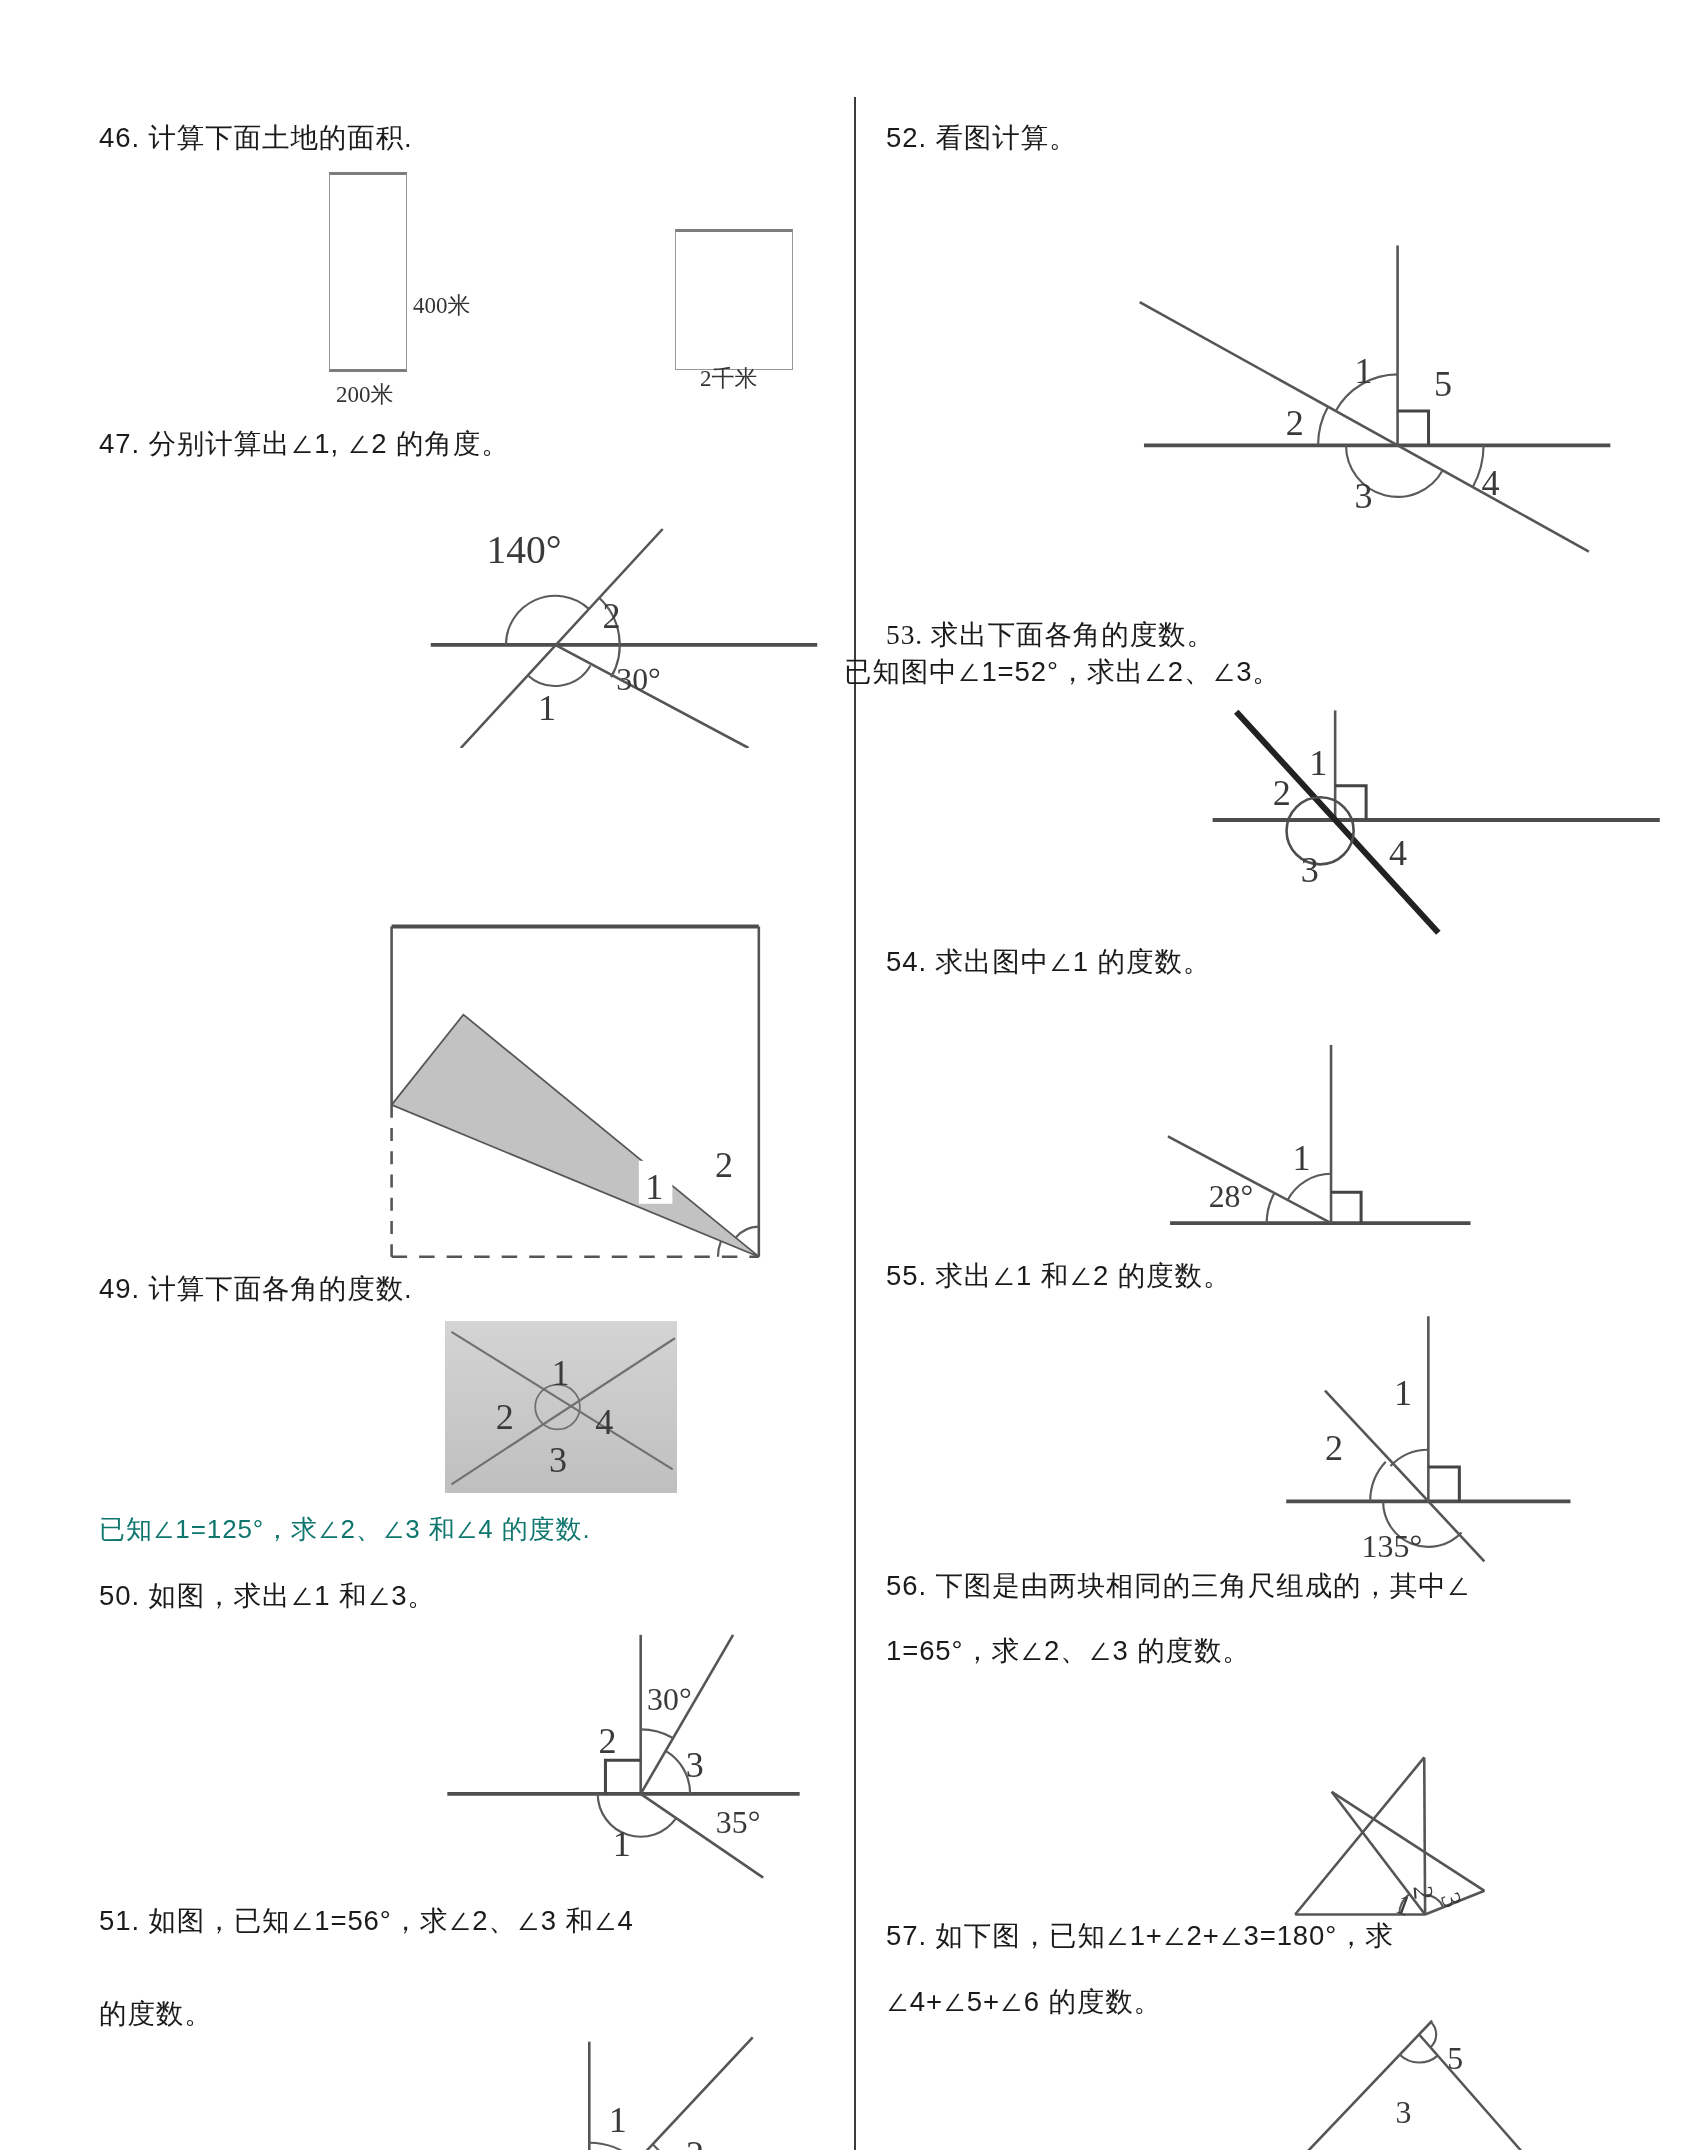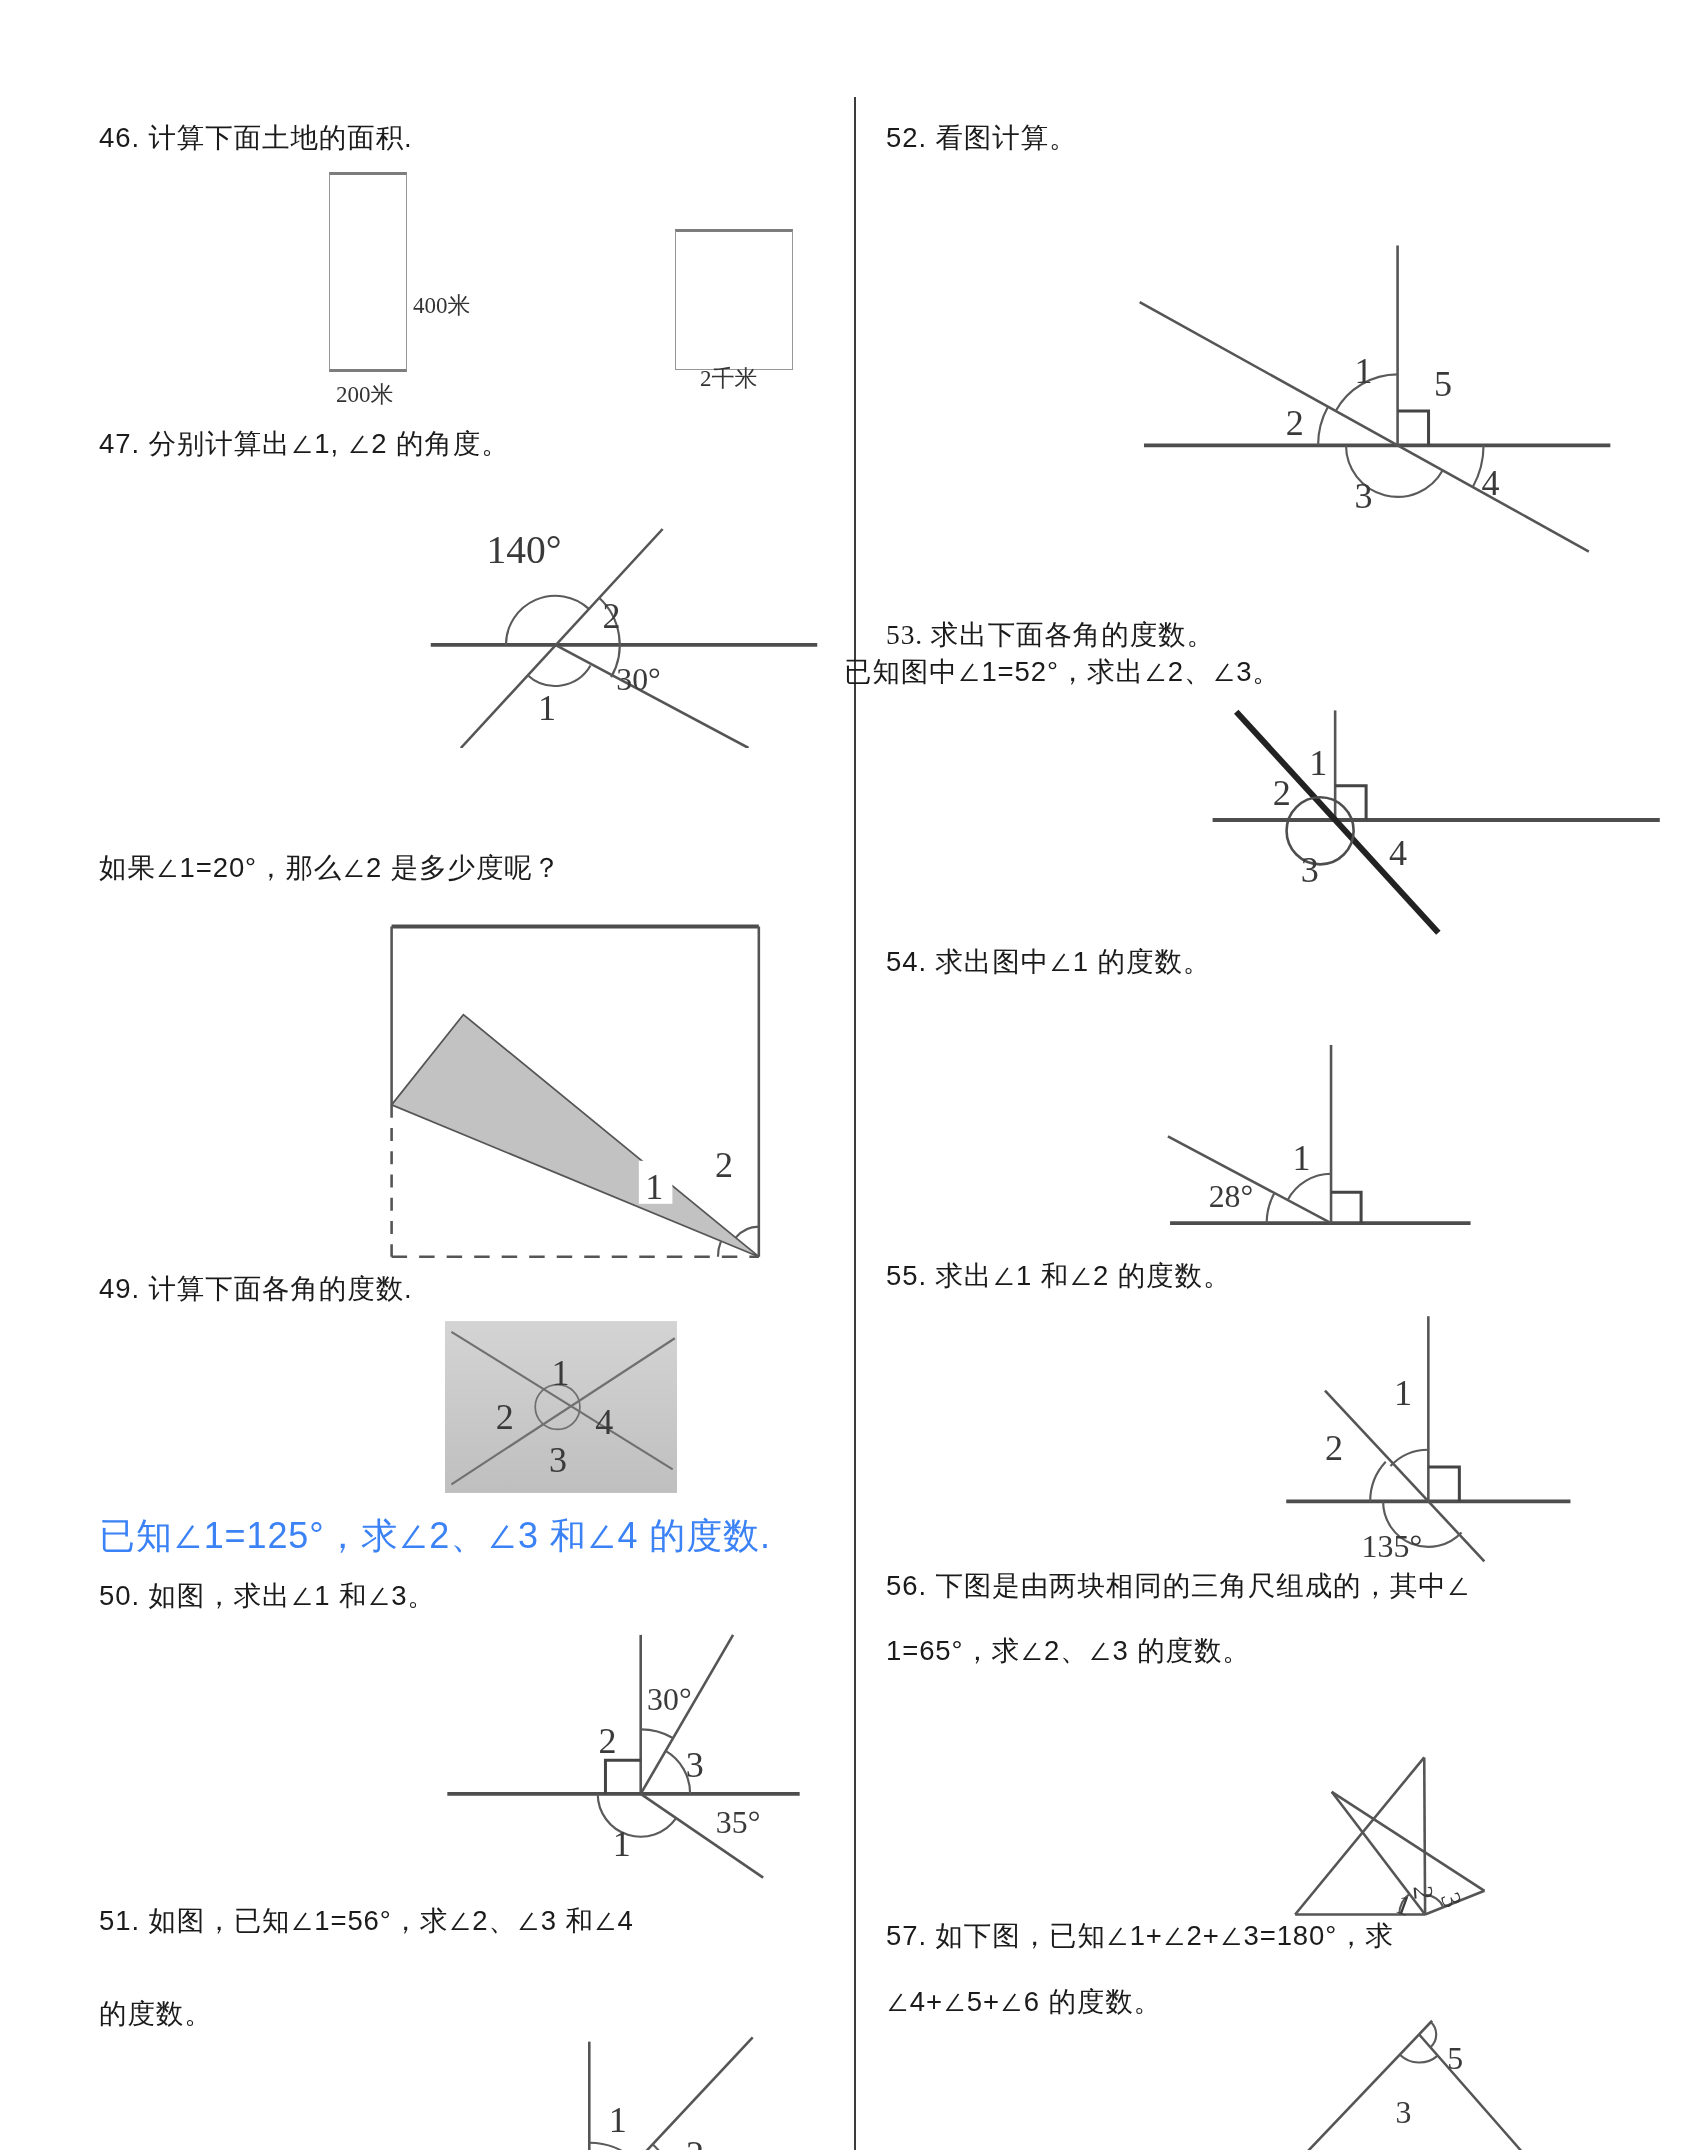--- a/index.html
+++ b/index.html
@@ -4,21 +4,21 @@
 <style>
   html,body{margin:0;padding:0;background:#e8e8e8;}
   .page{
     position:relative;width:1707px;height:2413px;background:#ffffff;
     font-family:"Liberation Sans",sans-serif;color:#1b1b1b;overflow:hidden;
   }
   .h{
     position:absolute;font-size:27.5px;letter-spacing:0.9px;white-space:nowrap;
     font-weight:400;color:#1b1b1b;
   }
-  .caption{position:absolute;font-size:36px;letter-spacing:0.9px;white-space:nowrap;color:#3b82f6;}
+  .caption{position:absolute;font-size:26px;letter-spacing:0.9px;white-space:nowrap;color:#0f766e;}
   .divider{position:absolute;background:#3c3c3c;}
   .fig{position:absolute;}
   .rectland{position:absolute;border:1.7px solid #979797;border-top:3.4px solid #7d7d7d;box-sizing:border-box;background:#fff;}
   .rectland.b{border-bottom:3.4px solid #7d7d7d;}
   .dimlabel{position:absolute;font-family:"Liberation Serif",serif;font-size:23px;color:#333;white-space:nowrap;}
   svg text{font-family:"Liberation Serif",serif;fill:#3a3a3a;}
   svg .ln{stroke:#555;stroke-width:6;fill:none;}
   svg .ln8{stroke:#4d4d4d;stroke-width:9;fill:none;}
   svg .thick{stroke:#222;stroke-width:14;fill:none;}
   svg .arc{stroke:#5a5a5a;stroke-width:5;fill:none;}
@@ -49,21 +49,20 @@
     <line class="ln" x1="340" y1="440" x2="790" y2="680"></line>
     <path class="arc" d="M 225,440 A 115 115 0 0 1 418,356"></path>
     <path class="arc" d="M 275,510 A 95 95 0 0 0 422,488"></path>
     <path class="arc" d="M 442,330 A 150 150 0 0 1 470,515"></path>
     <text class="big" x="180" y="250">140°</text>
     <text class="num" x="450" y="400">2</text>
     <text class="deg" x="482" y="545">30°</text>
     <text class="num" x="300" y="615">1</text>
   </svg>
 
-  <div class="h" style="left:99px;top:850px;">如果∠1=20°，那么∠2 是多少度呢？</div>
   <svg class="fig" style="left:387px;top:920px;" width="379" height="344" viewBox="0 0 880 800">
     <line class="ln8" x1="10" y1="15" x2="864" y2="15"></line>
     <line class="ln" x1="864" y1="15" x2="864" y2="783"></line>
     <line class="ln" x1="10" y1="15" x2="10" y2="430"></line>
     <line class="ln" x1="10" y1="430" x2="10" y2="783" stroke-dasharray="30 24"></line>
     <line class="ln" x1="10" y1="783" x2="864" y2="783" stroke-dasharray="36 28"></line>
     <polygon points="10,430 177,220 864,783" fill="#c2c2c2" stroke="#555" stroke-width="4"></polygon>
     <path class="arc" d="M 769,783 A 95 95 0 0 1 776,747"></path>
     <path class="arc" d="M 810,739 A 70 70 0 0 1 864,713"></path>
     <rect x="585" y="560" width="78" height="100" fill="#ffffff"></rect>

